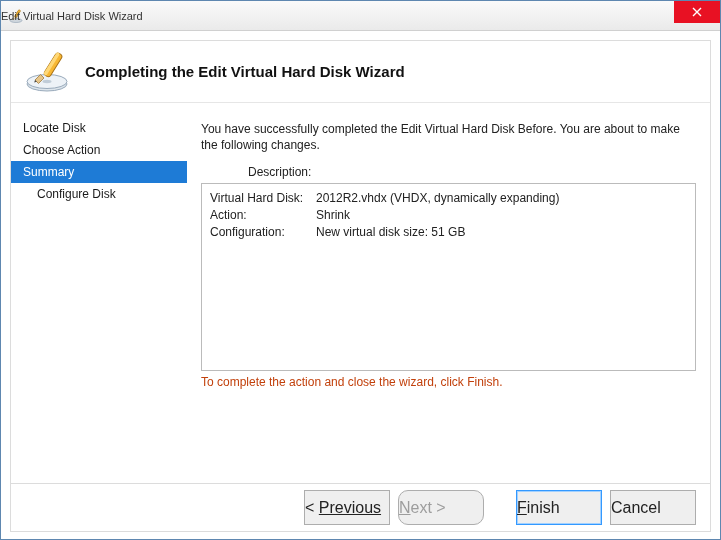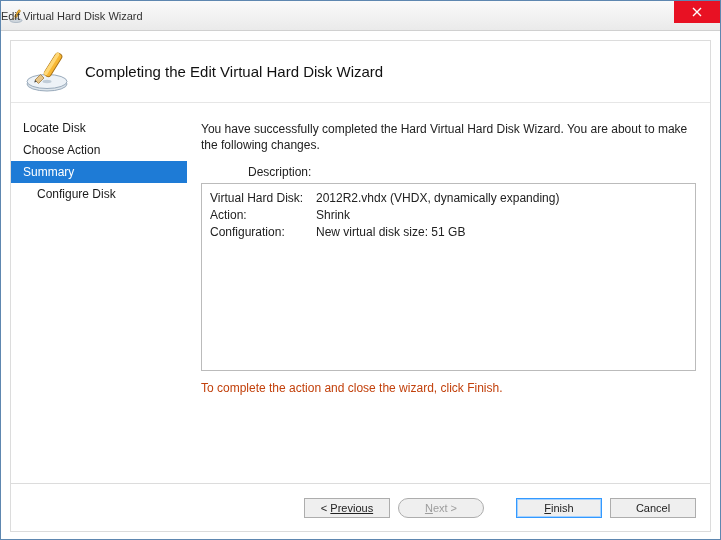--- a/index.html
+++ b/index.html
@@ -73,21 +73,21 @@
     border-bottom: 1px solid #e6e6e6;
   }
   .header-icon {
     width: 50px; height: 44px;
     margin-right: 10px;
     position: relative;
     flex-shrink: 0;
   }
   .page-title {
     font-size: 15px;
-    font-weight: normal;
+    font-weight: bold;
     color: #111;
   }
   
   .body {
     flex: 1;
     display: flex;
   }
   
   .sidebar {
     width: 176px;
@@ -117,47 +117,47 @@
   .intro { color: #222; line-height: 16px; margin-bottom: 12px; }
   .desc-label { margin-bottom: 4px; color: #222; margin-left: 47px; }
   .desc-box {
     border: 1px solid #bbb;
     background: #fff;
     padding: 6px 8px;
     height: 188px;
     overflow: hidden;
     font-size: 12px;
     color: #222;
-    margin-bottom: 10px;
+    margin-bottom: 4px;
   }
   .desc-row { display: flex; line-height: 17px; }
   .desc-row .k { width: 106px; flex-shrink: 0; }
   .footer-hint { color: #c2410c; }
   
   .buttonbar {
     border-top: 1px solid #dcdcdc;
     height: 48px;
     display: flex;
     align-items: center;
     justify-content: flex-end;
     gap: 8px;
     padding-right: 14px;
     background: #fff;
   }
   .btn {
     width: 86px;
-    height: 20px;
+    height: 35px;
     border: 1px solid #adadad;
     background: #efefef;
     color: #222;
     font-family: inherit;
-    font-size: 11px;
+    font-size: 16px;
     cursor: pointer;
     position: relative;
-    text-align: center;
+    text-align: left;
   }
   .btn:disabled { color: #9d9d9d; cursor: default; border-radius: 10px; }
   .btn-gap { width: 16px; }
   .btn.default { border-color: #3399ff; box-shadow: inset 0 0 0 1px #a3d1ff; }
   .u { text-decoration: underline; }
 </style>
 </head>
 <body>
 
 <div class="titlebar">
@@ -195,21 +195,21 @@
     </div>
 
     <div class="body">
       <div class="sidebar" id="sidebar">
           <div class="step">Locate Disk</div>
           <div class="step">Choose Action</div>
           <div class="step selected">Summary</div>
           <div class="step indent">Configure Disk</div>
         </div>
       <div class="main">
-        <div class="intro">You have successfully completed the Hard Virtual Hard Disk Wizard. You are about to make the following changes.</div>
+        <div class="intro">You have successfully completed the Edit Virtual Hard Disk Before. You are about to make the following changes.</div>
         <div class="desc-label">Description:</div>
         <div class="desc-box" id="descbox">
             <div class="desc-row">
               <div class="k">Virtual Hard Disk:</div>
               <div>2012R2.vhdx (VHDX, dynamically expanding)</div>
             </div>
             <div class="desc-row">
               <div class="k">Action:</div>
               <div>Shrink</div>
             </div>

